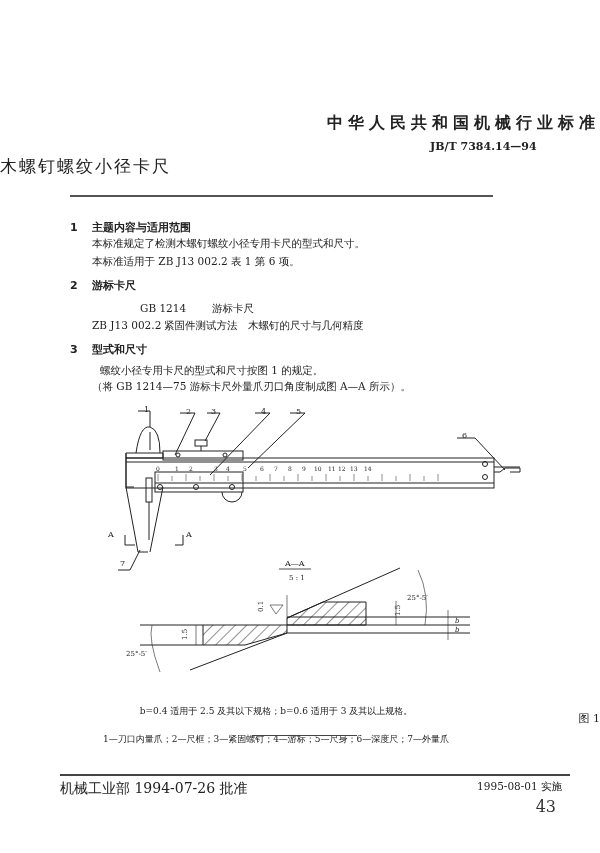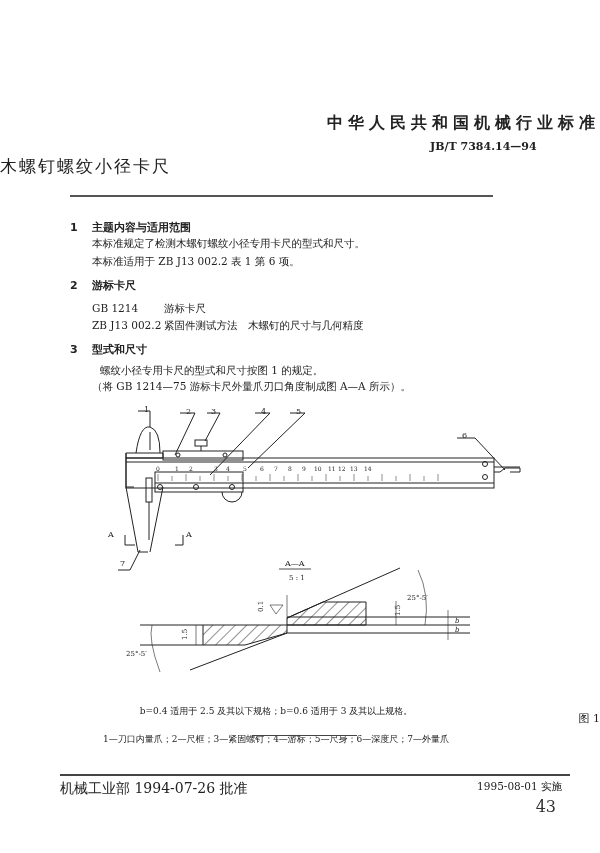--- a/index.html
+++ b/index.html
@@ -35,21 +35,21 @@
 
 <div class="abs h2" style="top:220px;">
   <span class="num">1</span><span>主题内容与适用范围</span>
 </div>
 <div class="abs p" style="top:237px;">本标准规定了检测木螺钉螺纹小径专用卡尺的型式和尺寸。</div>
 <div class="abs p" style="top:255px;">本标准适用于 ZB J13 002.2 表 1 第 6 项。</div>
 
 <div class="abs h2" style="top:278px;">
   <span class="num">2</span><span>游标卡尺</span>
 </div>
-<div class="abs p" style="top:302px;">
+<div class="abs p" style="top:302px;margin-left:48px;">
   <span class="ref-code">GB 1214</span><span>游标卡尺</span>
 </div>
 <div class="abs p" style="top:319px;">
   <span class="ref-code">ZB J13 002.2</span><span>紧固件测试方法　木螺钉的尺寸与几何精度</span>
 </div>
 
 <div class="abs h2" style="top:342px;">
   <span class="num">3</span><span>型式和尺寸</span>
 </div>
 <div class="abs p" style="top:364px;margin-left:8px;">螺纹小径专用卡尺的型式和尺寸按图 1 的规定。</div>

